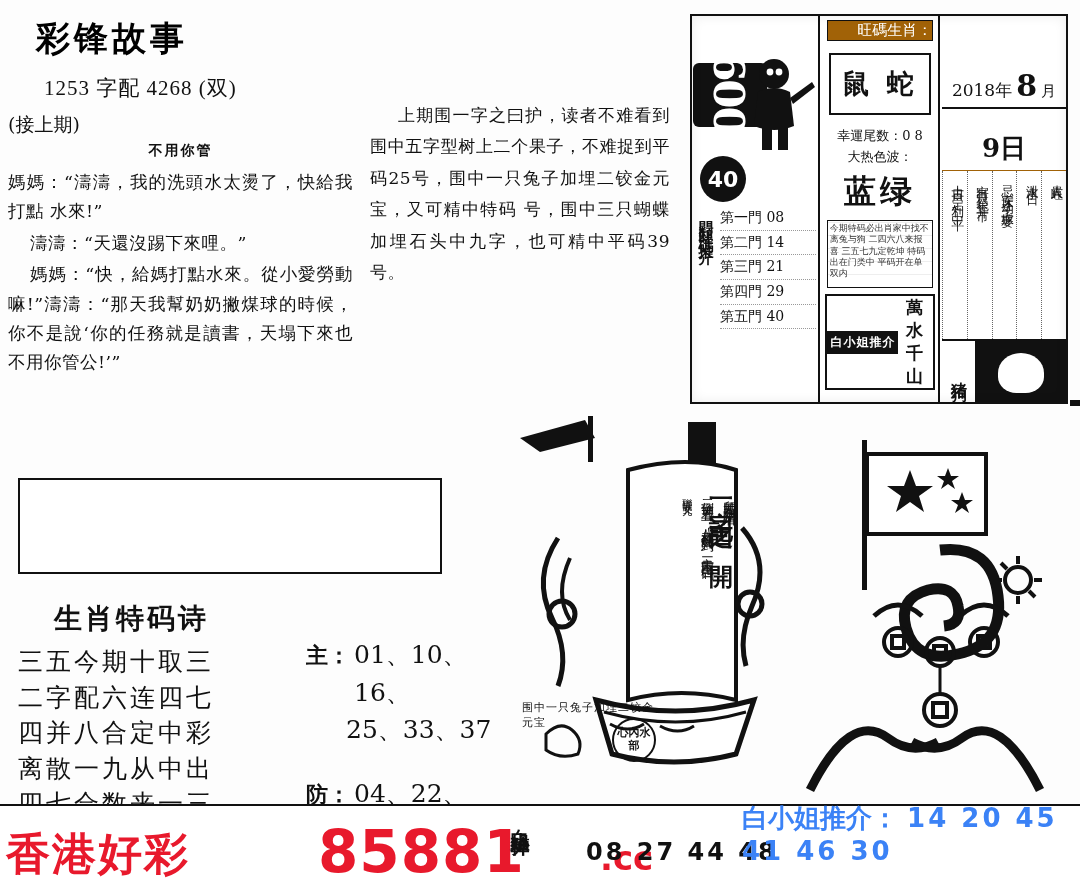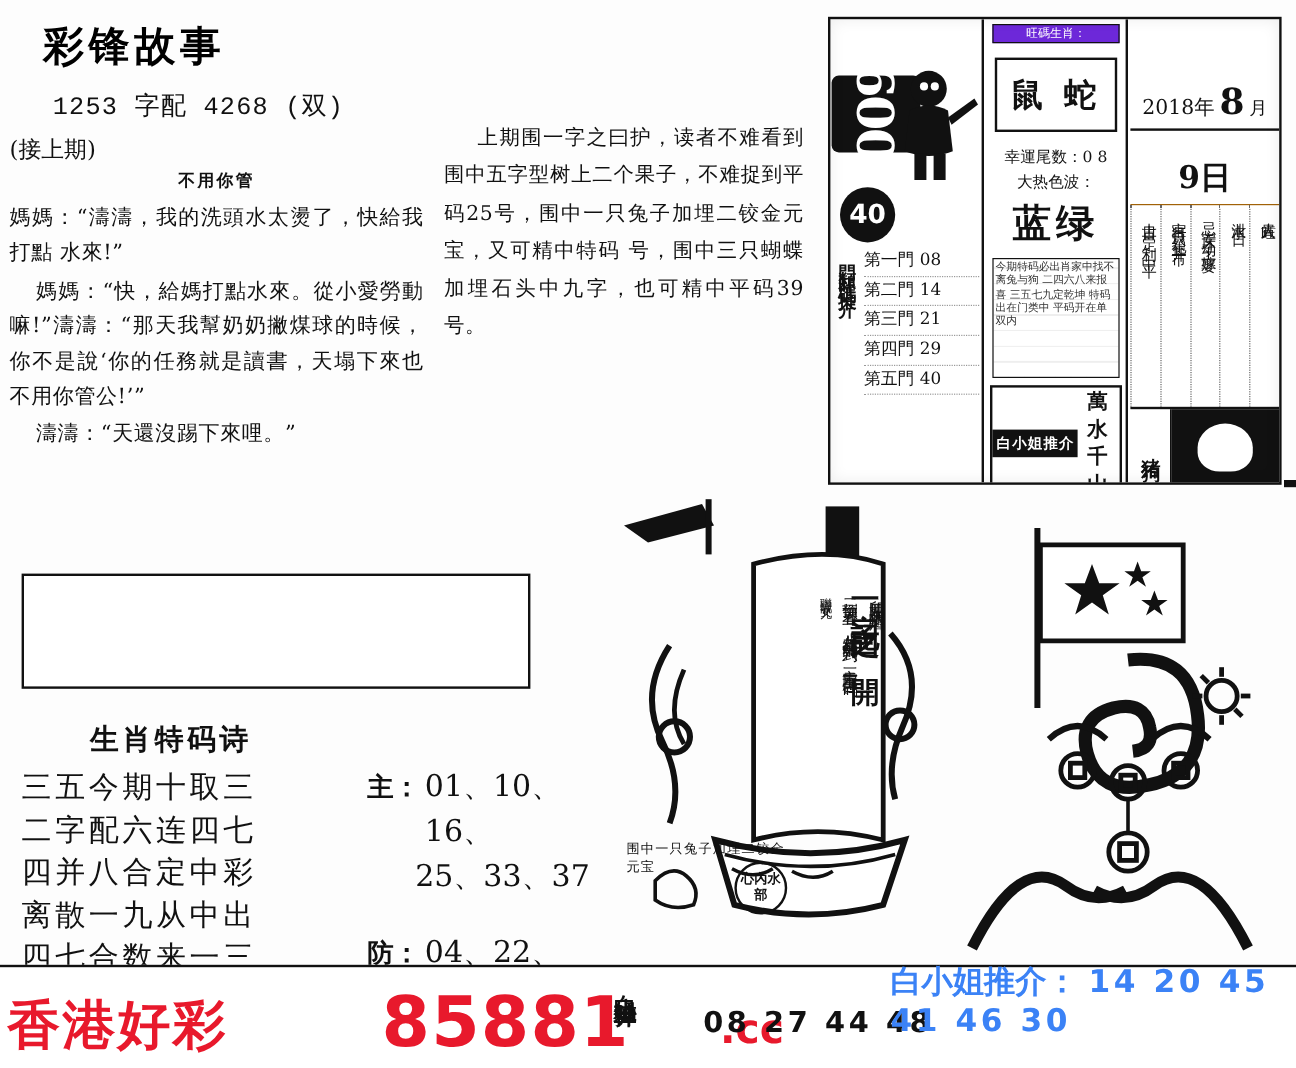--- a/index.html
+++ b/index.html
@@ -23,21 +23,21 @@
   .story-title {
     font-family:"DejaVu Serif", serif;
     font-weight:bold;
     font-size:34px;
     letter-spacing:4px;
     margin-left:28px;
     margin-top:10px;
     color:#000;
   }
   .story-sub {
-    font-family:Liberation Mono, monospace;
+    font-family:Liberation Serif, serif;
     font-size:21px;
     margin-left:36px;
     margin-top:12px;
     letter-spacing:1px;
   }
   .story-pick {
     font-family:"DejaVu Serif", serif;
     font-size:19px;
     margin-left:0px;
     margin-top:10px;
@@ -122,25 +122,25 @@
     line-height:1.55;
   }
   .door-list div { border-bottom:1px dotted #999; padding:1px 0; }
 
   .scan-mid {
     position:absolute; left:130px; top:0; width:118px; height:100%;
     border-right:2px solid #111;
   }
   .mid-box-title {
     margin:4px auto 2px; width:92%;
-    text-align:center;
-    font-family:"DejaVu Serif", serif;
-    font-size:10px;
+    text-align:right;
+    font-family:"DejaVu Serif", serif;
+    font-size:15px;
     border:1px solid #111;
-    background:#6d28d9; color:#fff;
+    background:#a16207; color:#fff;
   }
   .mid-big {
     margin:12px auto;
     width:88%; height:62px;
     border:2px solid #111;
     display:flex; align-items:center; justify-content:center;
     font-family:"DejaVu Serif", serif;
     font-size:27px; font-weight:bold; letter-spacing:4px;
   }
   .mid-line {
@@ -150,21 +150,21 @@
     margin:3px 0;
   }
   .mid-color {
     text-align:center;
     font-family:"DejaVu Serif", serif;
     font-size:32px; font-weight:bold;
     letter-spacing:4px;
     margin:4px 0 6px;
   }
   .mid-grid {
-    margin:4px auto; width:92%; height:100px;
+    margin:4px auto; width:92%; height:68px;
     border:1px solid #111;
     background:
       repeating-linear-gradient(0deg,#fff 0 12px,#eee 12px 13px),
       repeating-linear-gradient(90deg,#fff 0 12px,#eee 12px 13px);
     font-family:"DejaVu Serif", serif;
     font-size:9px; color:#333;
     padding:2px;
     line-height:1.25;
     overflow:hidden;
   }
@@ -242,23 +242,23 @@
   .empty-box {
     position:absolute; left:18px; top:478px; width:424px; height:96px;
     border:2px solid #111;
     background:#fff;
   }
 
   
   .poem-wrap { position:absolute; left:18px; top:600px; width:500px; }
   .poem-title {
     font-family:"DejaVu Serif", serif;
-    font-size:24px; font-weight:bold;
+    font-size:28px; font-weight:bold;
     letter-spacing:3px;
-    margin-left:57px;
+    margin-left:36px;
   }
   .poem-lines {
     font-family:"DejaVu Serif", serif;
     font-size:25px;
     line-height:1.42;
     letter-spacing:3px;
     margin-top:6px;
   }
   .poem-lines div { white-space:nowrap; }
 
@@ -386,22 +386,22 @@
 
 <div class="page">
 
   <div class="story">
     <div class="story-title">彩锋故事</div>
     <div class="story-sub">1253 字配 4268 (双)</div>
     <div class="story-pick">(接上期)</div>
     <div class="story-head2">不用你管</div>
     <div class="story-body">
       <p>媽媽：“濤濤，我的洗頭水太燙了，快給我打點 水來!”</p>
+      <p class="indent">濤濤：“天還沒踢下來哩。”</p>
       <p class="indent">媽媽：“快，給媽打點水來。從小愛勞動嘛!”濤濤：“那天我幫奶奶撇煤球的時候，你不是說‘你的任務就是讀書，天塌下來也不用你管公!’”</p>
-      <p class="indent">濤濤：“天還沒踢下來哩。”</p>
     </div>
   </div>
 
   <div class="mid-note">
     <p>上期围一字之曰护，读者不难看到围中五字型树上二个果子，不难捉到平码25号，围中一只兔子加埋二铰金元宝，又可精中特码 号，围中三只蝴蝶加埋石头中九字，也可精中平码39号。</p>
   </div>
 
   <div class="scan">
     <div class="scan-inner">
 

